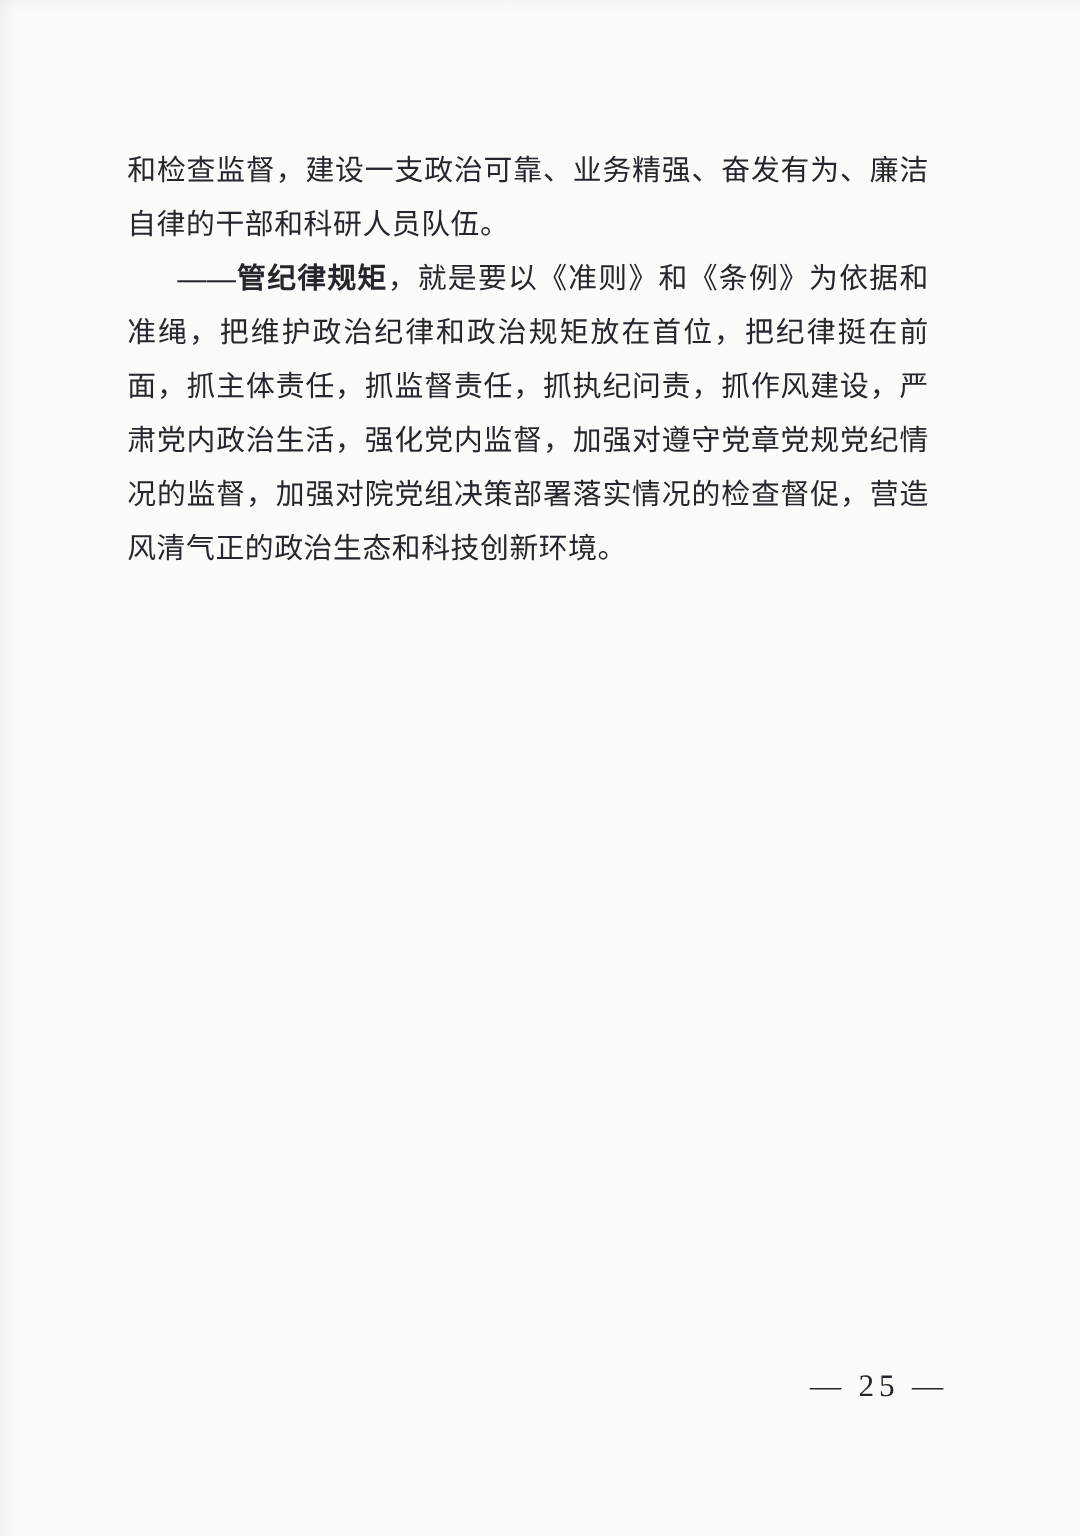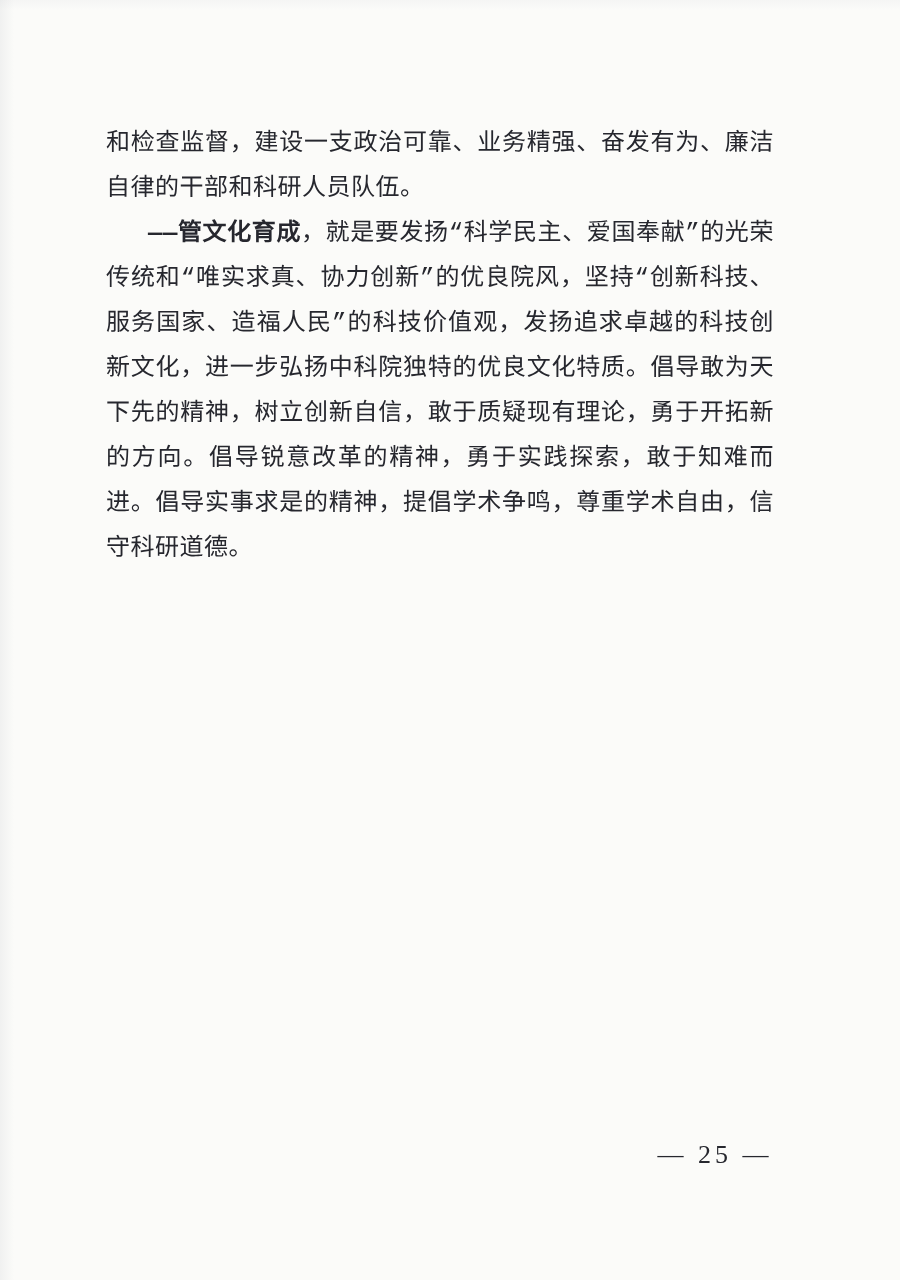--- a/index.html
+++ b/index.html
@@ -31,43 +31,42 @@
     color: var(--ink, #26272e);
     font-size: 24px;
     line-height: 45px;
     text-align: justify;
     text-justify: inter-ideograph;
     letter-spacing: 0.5px;
   }
   .para {
     margin: 0;
     padding: 0;
-    font-family: Liberation Mono, monospace;
   }
   .para.indent {
     text-indent: 42px;
   }
   .para .lead {
     font-weight: bold;
   }
   .page-number {
     position: absolute;
     top: 1140px;
     left: 640px;
     width: 150px;
-    text-align: center;
+    text-align: right;
     color: var(--ink, #26272e);
     font-size: 26px;
     letter-spacing: 4px;
     white-space: nowrap;
   }
 </style>
 </head>
 <body style="--paper: #fbfbf9; --ink: #26272e;">
 
 <div class="scan-edge"></div>
 
 <div class="text-block">
   <p class="para"><span>和检查监督，建设一支政治可靠、业务精强、奋发有为、廉洁自律的干部和科研人员队伍。</span></p>
-  <p class="para indent"><span class="lead">——管文化育成</span><span>，就是要发扬“科学民主、爱国奉献”的光荣传统和“唯实求真、协力创新”的优良院风，坚持“创新科技、服务国家、造福人民”的科技价值观，发扬追求卓越的科技创新文化，进一步弘扬中科院独特的优良文化特质。倡导敢为天下先的精神，树立创新自信，敢于质疑现有理论，勇于开拓新的方向。倡导锐意改革的精神，勇于实践探索，敢于知难而进。倡导实事求是的精神，提倡学术争鸣，尊重学术自由，信守科研道德。</span></p>
+  <p class="para indent"><span class="lead">——管纪律规矩</span><span>，就是要以《准则》和《条例》为依据和准绳，把维护政治纪律和政治规矩放在首位，把纪律挺在前面，抓主体责任，抓监督责任，抓执纪问责，抓作风建设，严肃党内政治生活，强化党内监督，加强对遵守党章党规党纪情况的监督，加强对院党组决策部署落实情况的检查督促，营造风清气正的政治生态和科技创新环境。</span></p>
 </div>
 
 <div class="page-number">— 25 —</div>
 
 </body></html>

